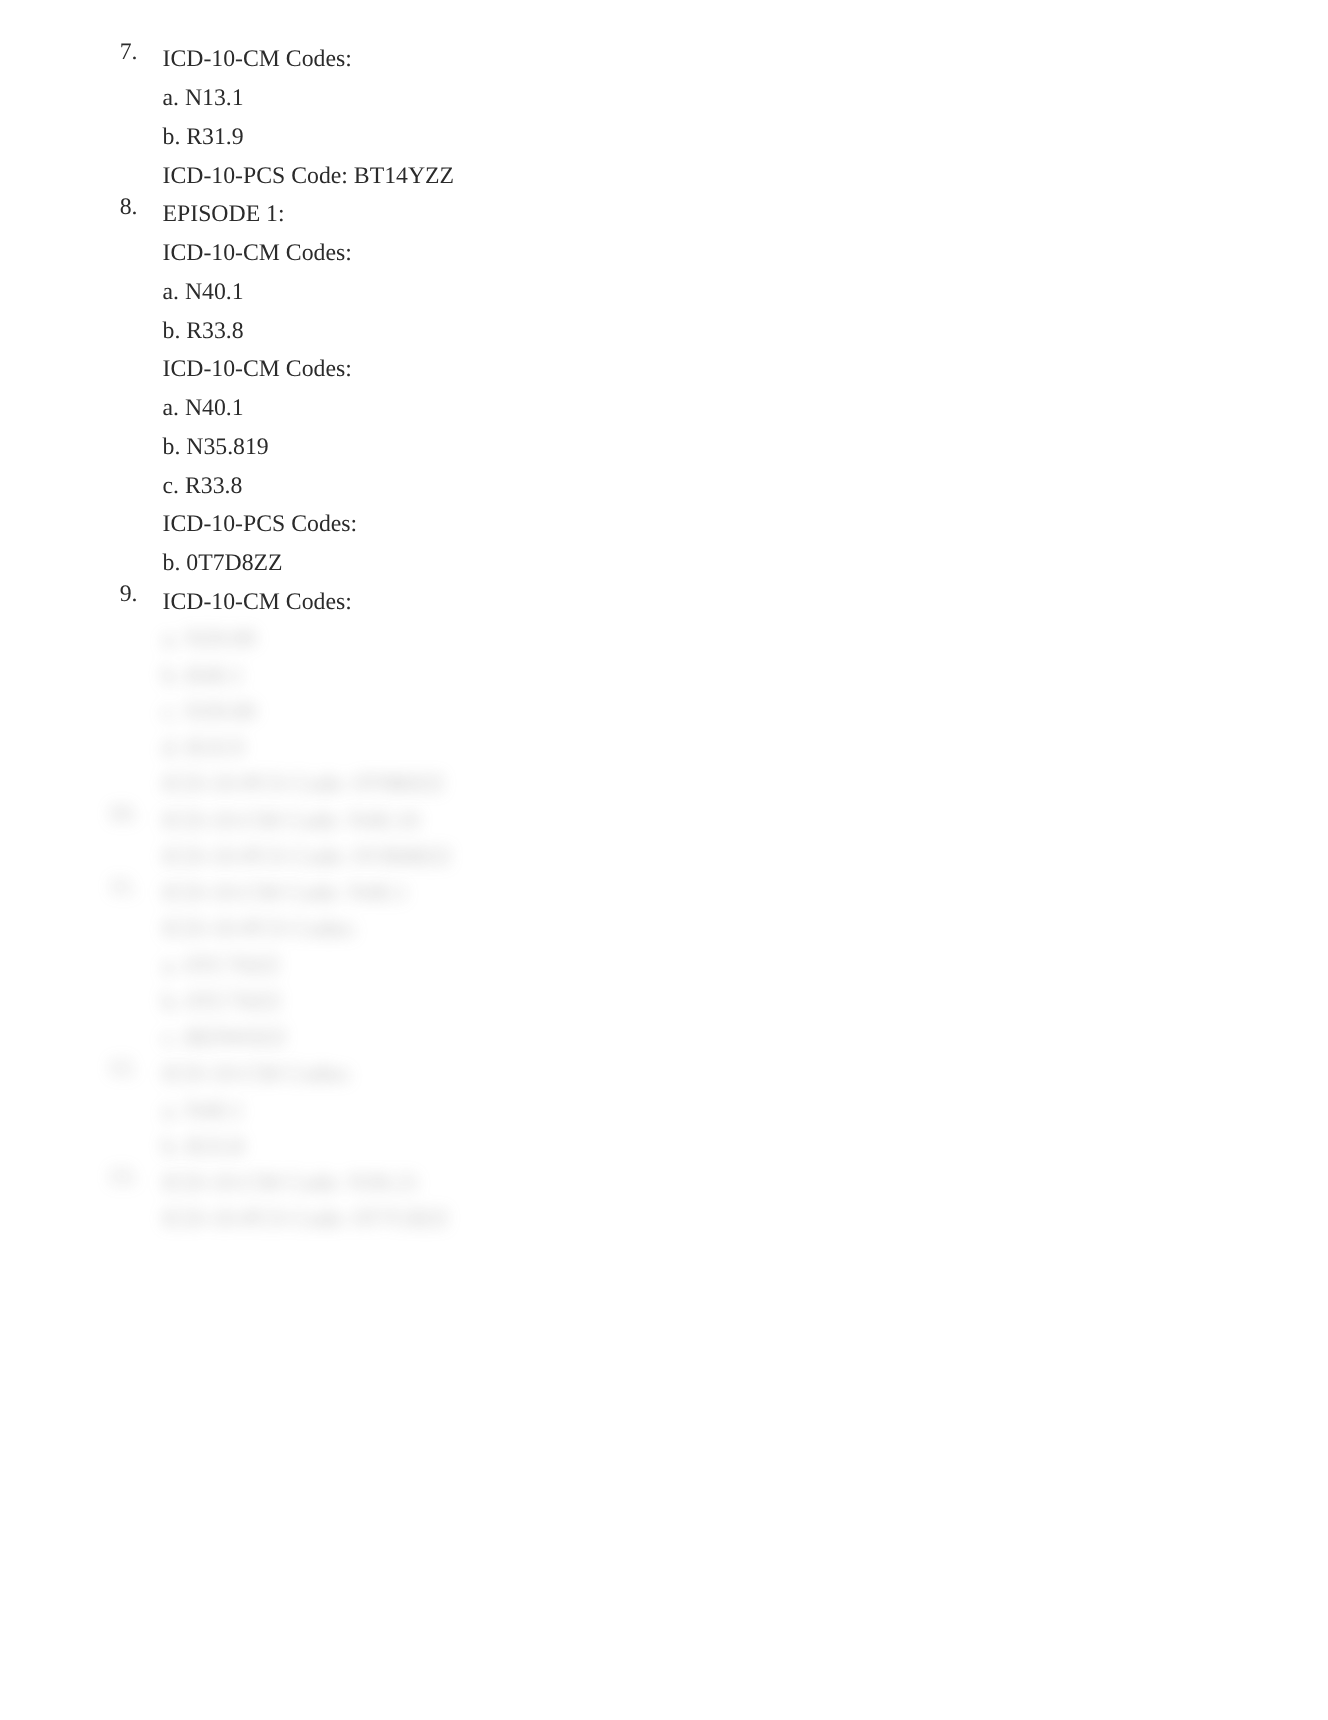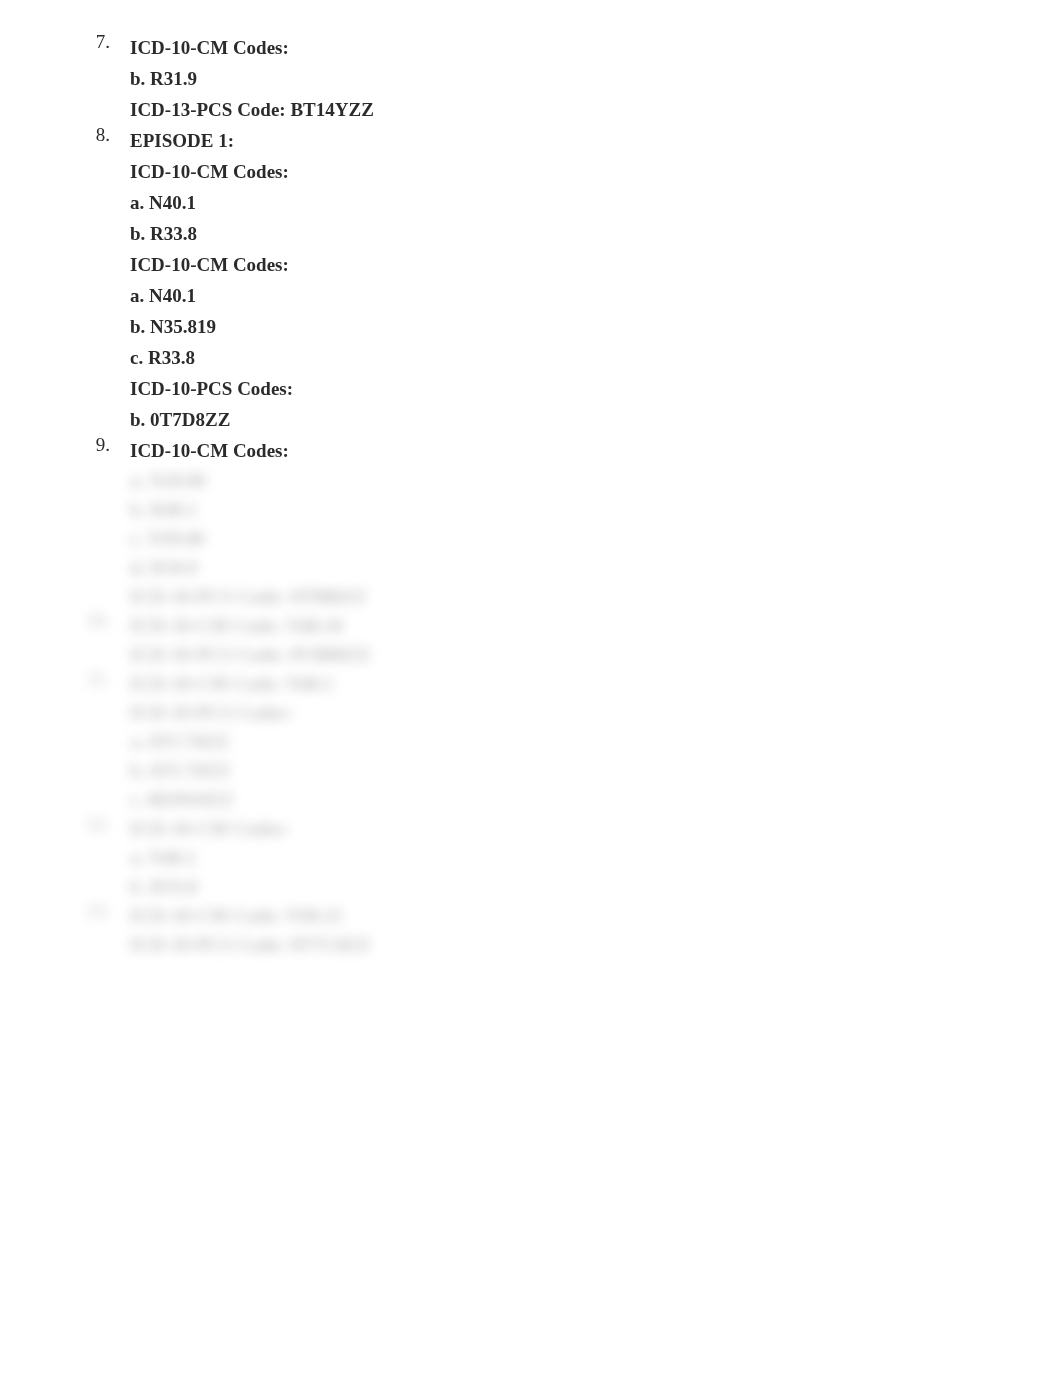--- a/index.html
+++ b/index.html
@@ -27,43 +27,43 @@
     .marker {
       min-width: 70px;
       text-align: right;
       padding-right: 20px;
     }
     .content {
       flex: 1;
     }
     .line {
       padding: 6px 0;
-      font-weight: bold;
     }
     .blur {
       filter: blur(6px);
       opacity: 0.55;
       color: #8a8a8a;
     }
     .blur .line {
       padding: 5px 0;
     }
   </style>
 </head>
 <body>
 
 <div class="page">
   <ol class="ol">
 
     <li class="li">
       <div class="marker">7.</div>
       <div class="content">
         <div class="line">ICD-10-CM Codes:</div>
+        <div class="line">a. N13.1</div>
         <div class="line">b. R31.9</div>
-        <div class="line">ICD-13-PCS Code: BT14YZZ</div>
+        <div class="line">ICD-10-PCS Code: BT14YZZ</div>
       </div>
     </li>
 
     <li class="li">
       <div class="marker">8.</div>
       <div class="content">
         <div class="line">EPISODE 1:</div>
         <div class="line">ICD-10-CM Codes:</div>
         <div class="line">a. N40.1</div>
         <div class="line">b. R33.8</div>

